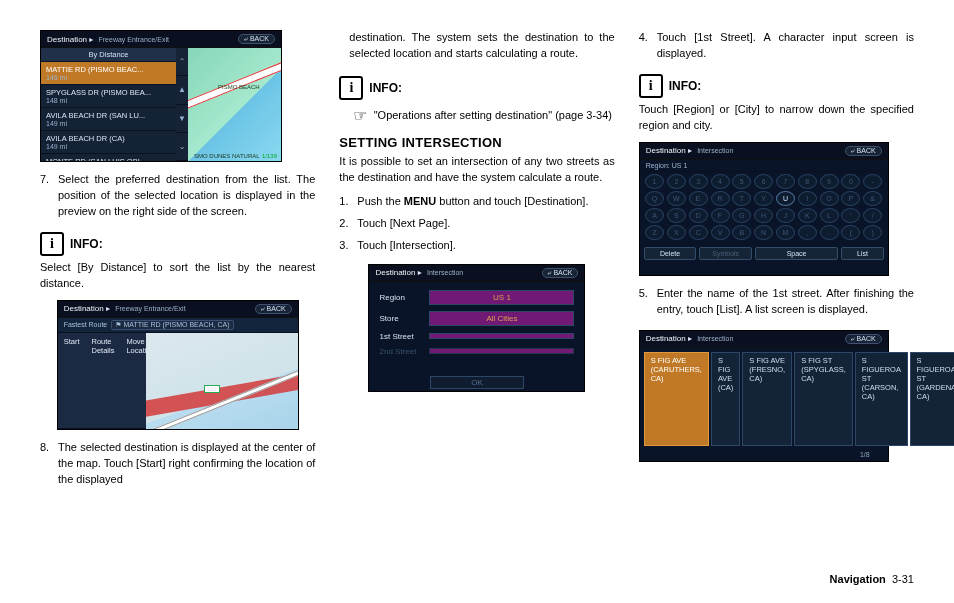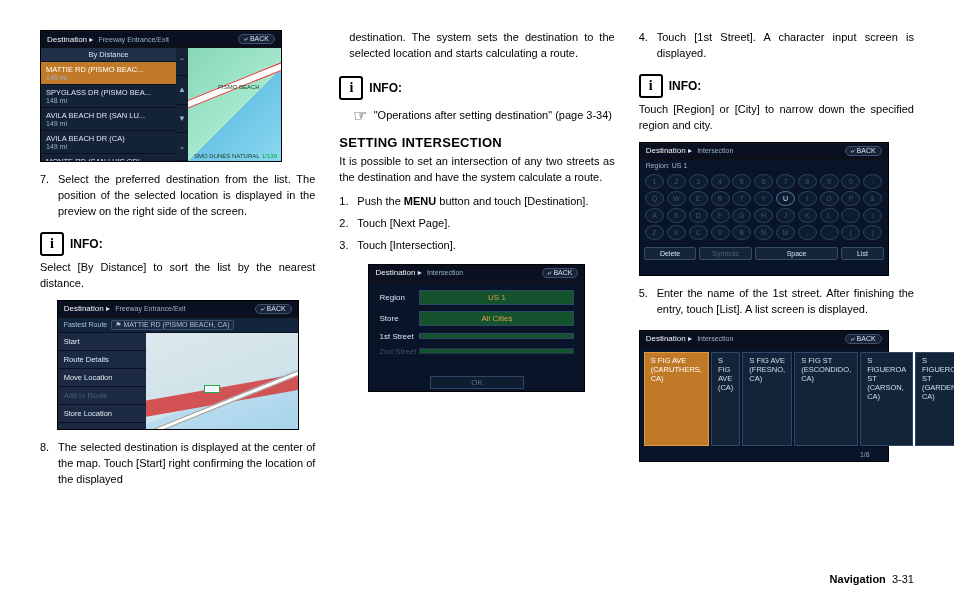--- a/index.html
+++ b/index.html
@@ -140,42 +140,42 @@
   }
   .road { position:absolute; left:-10px; top:30px; width:140%; height:6px;
     background:#fff; transform:rotate(-22deg); border-top:1px solid #dd3333; border-bottom:1px solid #dd3333;}
   .map-label { position:absolute; font-size:6px; color:#1a3a1a;}
   .scroll-ctrl { width:12px; display:flex; flex-direction:column; background:#162236;}
   .scroll-ctrl span { flex:1; display:flex; align-items:center; justify-content:center; color:#8fb0d2; font-size:8px; border-bottom:1px solid #0a1020;}
 
   
   .shot2 { width: 240px; height: 128px; display:flex; flex-direction:column;}
   .shot2-body { display:flex; flex:1; overflow:hidden;}
-  .menu-col { width:88px; display:flex; flex-direction:column;}
+  .menu-col { width:88px; display:flex; }
   .menu-btn {
     background:#1b2a42; padding:4px 6px; font-size:7.5px; border-bottom:1px solid #0a1020;
     color:#dce8f5;
   }
   .menu-btn.dim { color:#4a5f78; }
   .route-band {
     position:absolute; left:-10px; top:48px; width:160%; height:16px;
     background:#d43a3a; opacity:0.85; transform:rotate(-10deg);
   }
   .fastest {
     background:#13253c; padding:2px 6px; font-size:7px; color:#a6c0d8;
     display:flex; align-items:center; gap:4px; border-bottom:1px solid #0a1020;
   }
   .flag-chip{background:#1b2a42;border:1px solid #3a5070;border-radius:2px;padding:0 3px;}
 
   
   .shot3 { width: 215px; height: 126px; margin:4px auto 6px; display:flex;flex-direction:column;}
   .shot3-body{flex:1; padding:8px 10px;}
   .field-row{display:flex;align-items:center;margin-bottom:6px;font-size:8px;}
-  .field-label{width:40px;color:#d5e3f1;}
-  .field-val{flex:1;border:1px solid #2e4766;background:#14532d;padding:2px 6px;color:#bcd3ec;}
+  .field-label{width:50px;color:#d5e3f1;}
+  .field-val{flex:1;border:1px solid #2e4766;background:#701a75;padding:2px 6px;color:#bcd3ec;}
   .field-val.center{text-align:center;color:#d9a04a;}
   .field-row.dim .field-label,.field-row.dim .field-val{color:#3b526e;border-color:#22344c;}
   .ok-row{display:flex;justify-content:center;padding:2px 0;}
   .ok-btn{border:1px solid #2e4766;color:#566f8d;padding:1px 40px;font-size:8px;background:#101d30;}
 
   
   .shot4 { width: 248px; height: 132px; display:flex;flex-direction:column;}
   .region-row{padding:2px 6px;font-size:7px;color:#9db6d0;border-bottom:1px solid #0a1020;}
   .input-row{display:flex;align-items:stretch;margin:3px 4px;gap:3px;}
   .street-lbl{background:#c07a27;color:#fff;font-size:7px;padding:2px 4px;display:flex;align-items:center;}
@@ -444,21 +444,21 @@
       <div class="nav-shot shot5" style="margin-top:6px">
         <div class="nav-header">
           <span><span class="title">Destination</span> ▸ <span class="sub">Intersection</span></span>
           <span class="back-btn">⤶ <span>BACK</span></span>
         </div>
         <div class="res-body">
           <div class="res-list" id="res-list">
               <div class="res-row sel">S FIG AVE (CARUTHERS, CA)</div>
               <div class="res-row">S FIG AVE (CA)</div>
               <div class="res-row">S FIG AVE (FRESNO, CA)</div>
-              <div class="res-row">S FIG ST (ESCONDIDO, CA)</div>
+              <div class="res-row">S FIG ST (SPYGLASS, CA)</div>
               <div class="res-row">S FIGUEROA ST (CARSON, CA)</div>
               <div class="res-row">S FIGUEROA ST (GARDENA, CA)</div>
             </div>
           <div class="res-ctrl">
             <span>⌃</span>
             <span>▴</span>
             <span>▾</span>
             <span>⌄</span>
           </div>
         </div>

